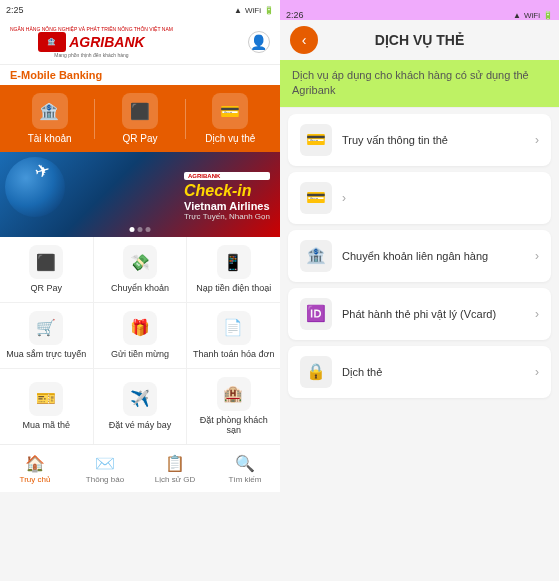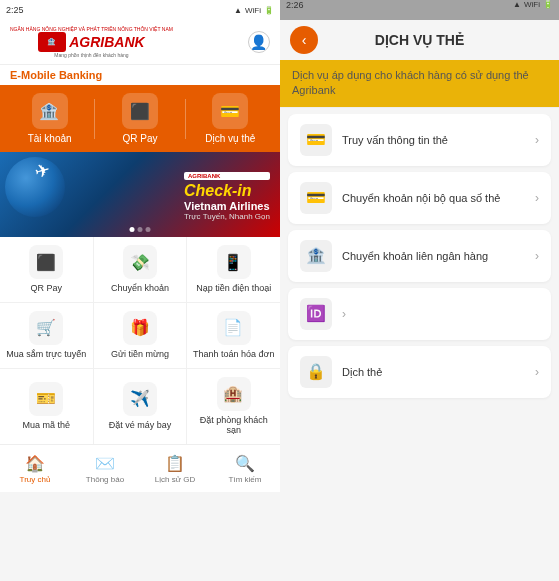--- a/index.html
+++ b/index.html
@@ -208,24 +208,24 @@
     .right-panel {
       width: 279px;
       height: 581px;
       background: #f5f5f5;
       display: flex;
       flex-direction: column;
       overflow: hidden;
     }
 
     .status-bar-right {
-      background: #a3a3a3;
+      background: #f0abfc;
       height: 20px;
       display: flex;
-      align-items: flex-start;
+      align-items: flex-end;
       justify-content: space-between;
       padding: 0 6px;
       font-size: 9px;
       color: #333;
     }
 
     .right-header {
       background: #f5f5f5;
       display: flex;
       align-items: center;
@@ -242,21 +242,21 @@
     .right-header-title {
       font-size: 14px;
       font-weight: bold;
       color: #333;
       flex: 1;
       text-align: center;
       padding-right: 38px;
     }
 
     .right-sub-desc {
-      background: #eab308;
+      background: #bef264;
       padding: 8px 12px;
       font-size: 11px;
       color: #555;
       line-height: 1.4;
       border-bottom: 1px solid #eee;
       margin-bottom: 6px;
     }
 
     .service-list {
       flex: 1;
@@ -454,32 +454,32 @@
   <div class="service-list">
 
     <div class="service-item">
       <div class="service-item-icon">💳</div>
       <span class="service-item-label">Truy vấn thông tin thẻ</span>
       <span class="service-item-arrow">›</span>
     </div>
 
     <div class="service-item">
       <div class="service-item-icon">💳</div>
-      <span class="service-item-label">Chuyển khoản nội bộ qua số thẻ</span>
       <span class="service-item-arrow">›</span>
     </div>
 
     <div class="service-item">
       <div class="service-item-icon">🏦</div>
       <span class="service-item-label">Chuyển khoản liên ngân hàng</span>
       <span class="service-item-arrow">›</span>
     </div>
 
     <div class="service-item">
       <div class="service-item-icon">🆔</div>
+      <span class="service-item-label">Phát hành thẻ phi vật lý (Vcard)</span>
       <span class="service-item-arrow">›</span>
     </div>
 
     <div class="service-item">
       <div class="service-item-icon">🔒</div>
       <span class="service-item-label">Dịch thẻ</span>
       <span class="service-item-arrow">›</span>
     </div>
 
   </div>

